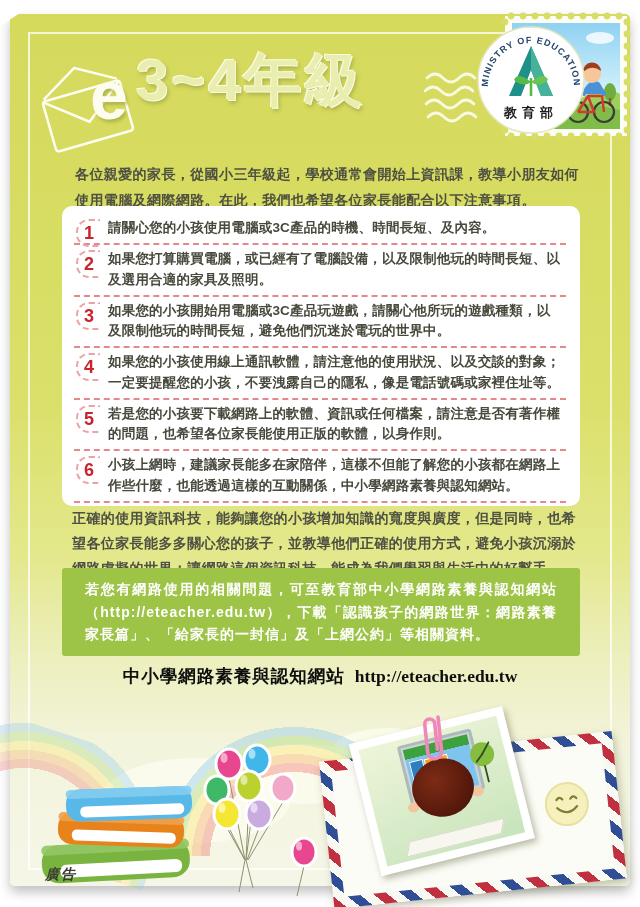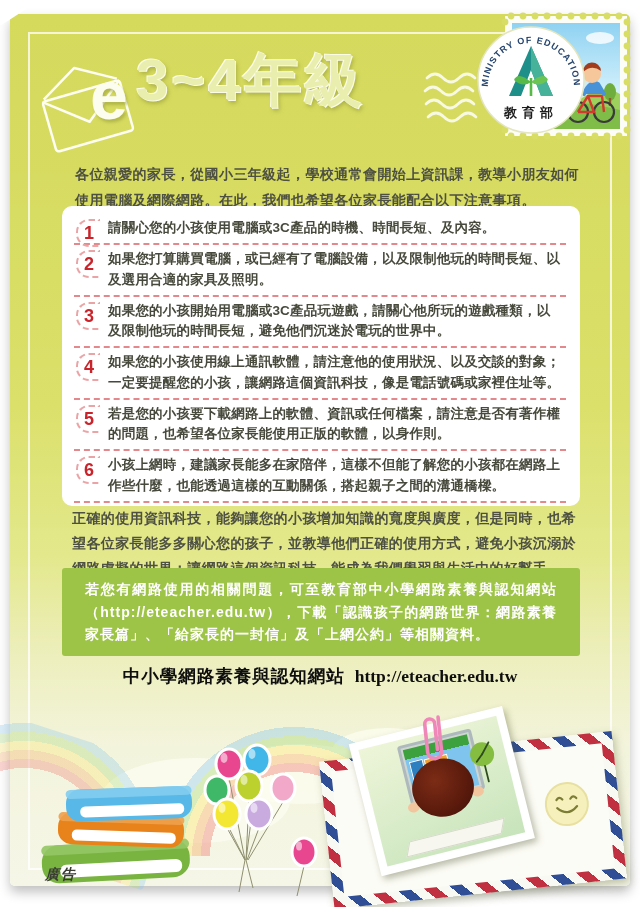--- a/index.html
+++ b/index.html
@@ -203,29 +203,29 @@
       <div class="item">
         <span class="num">2</span>
         <span>如果您打算購買電腦，或已經有了電腦設備，以及限制他玩的時間長短、以及選用合適的家具及照明。</span>
       </div>
       <div class="item">
         <span class="num">3</span>
         <span>如果您的小孩開始用電腦或3C產品玩遊戲，請關心他所玩的遊戲種類，以及限制他玩的時間長短，避免他們沉迷於電玩的世界中。</span>
       </div>
       <div class="item">
         <span class="num">4</span>
-        <span>如果您的小孩使用線上通訊軟體，請注意他的使用狀況、以及交談的對象；一定要提醒您的小孩，讓網路這個資訊科技，像是電話號碼或家裡住址等。</span>
+        <span>如果您的小孩使用線上通訊軟體，請注意他的使用狀況、以及交談的對象；一定要提醒您的小孩，不要洩露自己的隱私，像是電話號碼或家裡住址等。</span>
       </div>
       <div class="item">
         <span class="num">5</span>
         <span>若是您的小孩要下載網路上的軟體、資訊或任何檔案，請注意是否有著作權的問題，也希望各位家長能使用正版的軟體，以身作則。</span>
       </div>
       <div class="item">
         <span class="num">6</span>
-        <span>小孩上網時，建議家長能多在家陪伴，這樣不但能了解您的小孩都在網路上作些什麼，也能透過這樣的互動關係，搭起親子之間的溝通橋樑。</span>
+        <span>小孩上網時，建議家長能多在家陪伴，這樣不但能了解您的小孩都在網路上作些什麼，也能透過這樣的互動關係，中小學網路素養與認知網站。</span>
       </div>
     </div>
 
     <p class="closing">正確的使用資訊科技，能夠讓您的小孩增加知識的寬度與廣度，但是同時，也希望各位家長能多多關心您的孩子，並教導他們正確的使用方式，避免小孩沉溺於網路虛擬的世界；讓網路這個資訊科技，能成為我們學習與生活中的好幫手。</p>
 
     <div class="infobox">
       <p>若您有網路使用的相關問題，可至教育部中小學網路素養與認知網站（http://eteacher.edu.tw），下載「認識孩子的網路世界：網路素養家長篇」、「給家長的一封信」及「上網公約」等相關資料。</p>
     </div>
 
     <div class="sitefooter">

